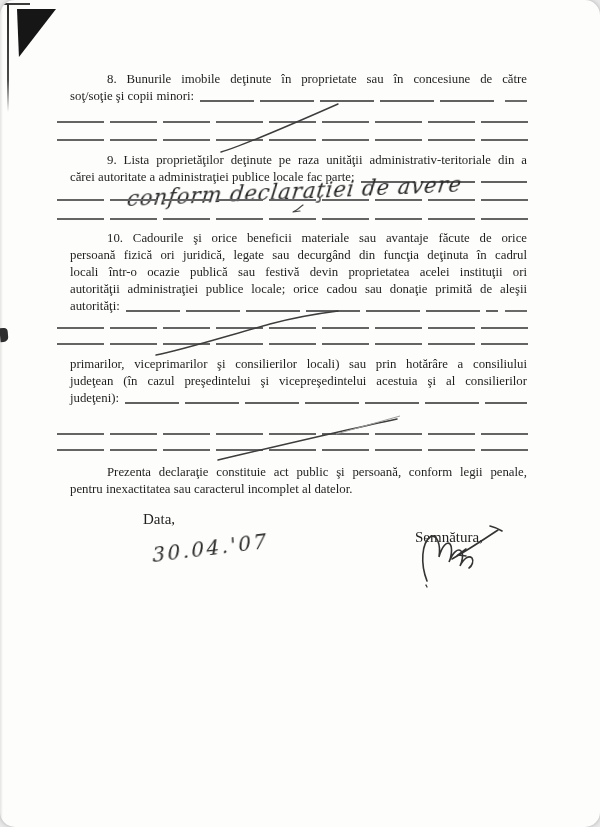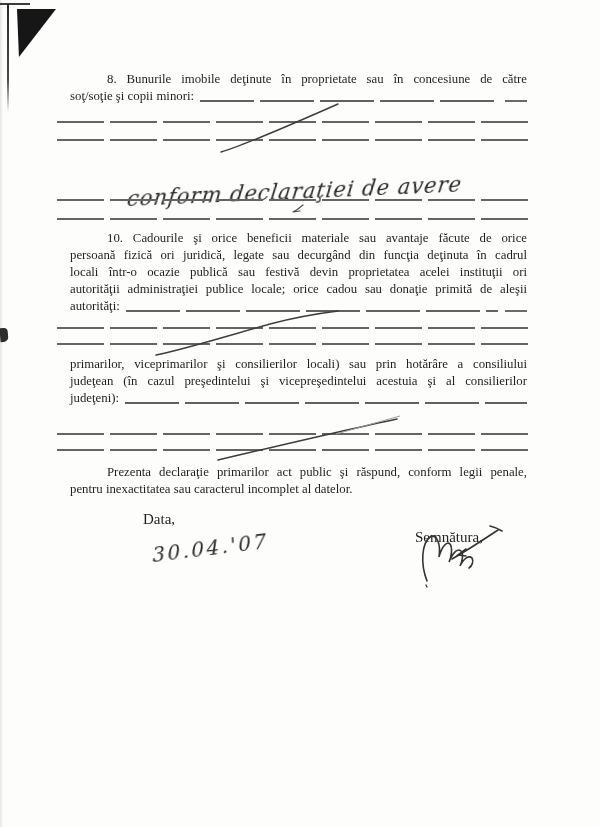--- a/index.html
+++ b/index.html
@@ -1,19 +1,20 @@
 <!DOCTYPE html>
 <html><head>
 <meta charset="utf-8">
 <style>
   html,body{margin:0;padding:0;background:#e8e8e8;}
   .page{
     position:relative;width:600px;height:827px;background:#fdfdfc;
     font-family:"Liberation Serif",serif;color:#1f1f1f;overflow:hidden;
     box-shadow:0 0 4px rgba(0,0,0,.25);
+    border-radius:15px;
   }
   
   .paper-edge{position:absolute;left:0;top:0;bottom:0;width:3px;
     background:linear-gradient(90deg,rgba(0,0,0,.10),rgba(0,0,0,0));}
   .edge-v{position:absolute;left:7px;top:4px;width:2px;height:108px;
     background:linear-gradient(#2a2a2a,#4a4a4a 70%,rgba(80,80,80,0));}
   .edge-h{position:absolute;left:0;top:3px;width:30px;height:2px;background:#3c3c3c;}
   .corner-triangle{position:absolute;left:17px;top:9px;width:39px;height:48px;
     background:#161616;clip-path:polygon(0 0,100% 0,5% 100%);}
   .edge-blob{position:absolute;left:0;top:328px;width:8px;height:14px;
@@ -57,20 +58,27 @@
     <div class="jl indent">8. Bunurile imobile deţinute în proprietate sau în concesiune de către</div>
     <div class="fill-line">
       <span class="txt">soţ/soţie şi copii minori:</span>
       <span class="fill"></span>
       <span class="fill-dash"></span>
     </div>
   </div>
   <div class="row" style="top:121px"></div>
   <div class="row" style="top:139px"></div>
 
+  <div class="para" style="top:152px">
+    <div class="jl indent">9. Lista proprietăţilor deţinute pe raza unităţii administrativ-teritoriale din a</div>
+    <div class="fill-line">
+      <span class="txt">cărei autoritate a administraţiei publice locale fac parte:</span>
+      <span class="fill"></span>
+    </div>
+  </div>
   <div class="hand hw-note">conform declaraţiei de avere</div>
   <div class="row" style="top:199px"></div>
   <div class="row" style="top:218px"></div>
 
   <div class="para" style="top:230px">
     <div class="jl indent">10. Cadourile şi orice beneficii materiale sau avantaje făcute de orice</div>
     <div class="jl">persoană fizică ori juridică, legate sau decurgând din funcţia deţinuta în cadrul</div>
     <div class="jl">locali într-o ocazie publică sau festivă devin proprietatea acelei instituţii ori</div>
     <div class="jl">autorităţii administraţiei publice locale; orice cadou sau donaţie primită de aleşii</div>
     <div class="fill-line">
@@ -87,21 +95,21 @@
     <div class="jl">judeţean (în cazul preşedintelui şi vicepreşedintelui acestuia şi al consilierilor</div>
     <div class="fill-line">
       <span class="txt">judeţeni):</span>
       <span class="fill"></span>
     </div>
   </div>
   <div class="row" style="top:433px"></div>
   <div class="row" style="top:449px"></div>
 
   <div class="para" style="top:464px">
-    <div class="jl indent">Prezenta declaraţie primarilor act public şi răspund, conform legii penale,</div>
+    <div class="jl indent">Prezenta declaraţie constituie act public şi persoană, conform legii penale,</div>
     <div style="text-align:left">pentru inexactitatea sau caracterul incomplet al datelor.</div>
   </div>
 
   <div class="label" style="left:143px;top:511px">Data,</div>
   <div class="label" style="left:415px;top:529px">Semnătura,</div>
 
   <div class="hand hw-date">30.04.'07</div>
 
   <svg class="overlay" width="600" height="827" viewBox="0 0 600 827">
 

